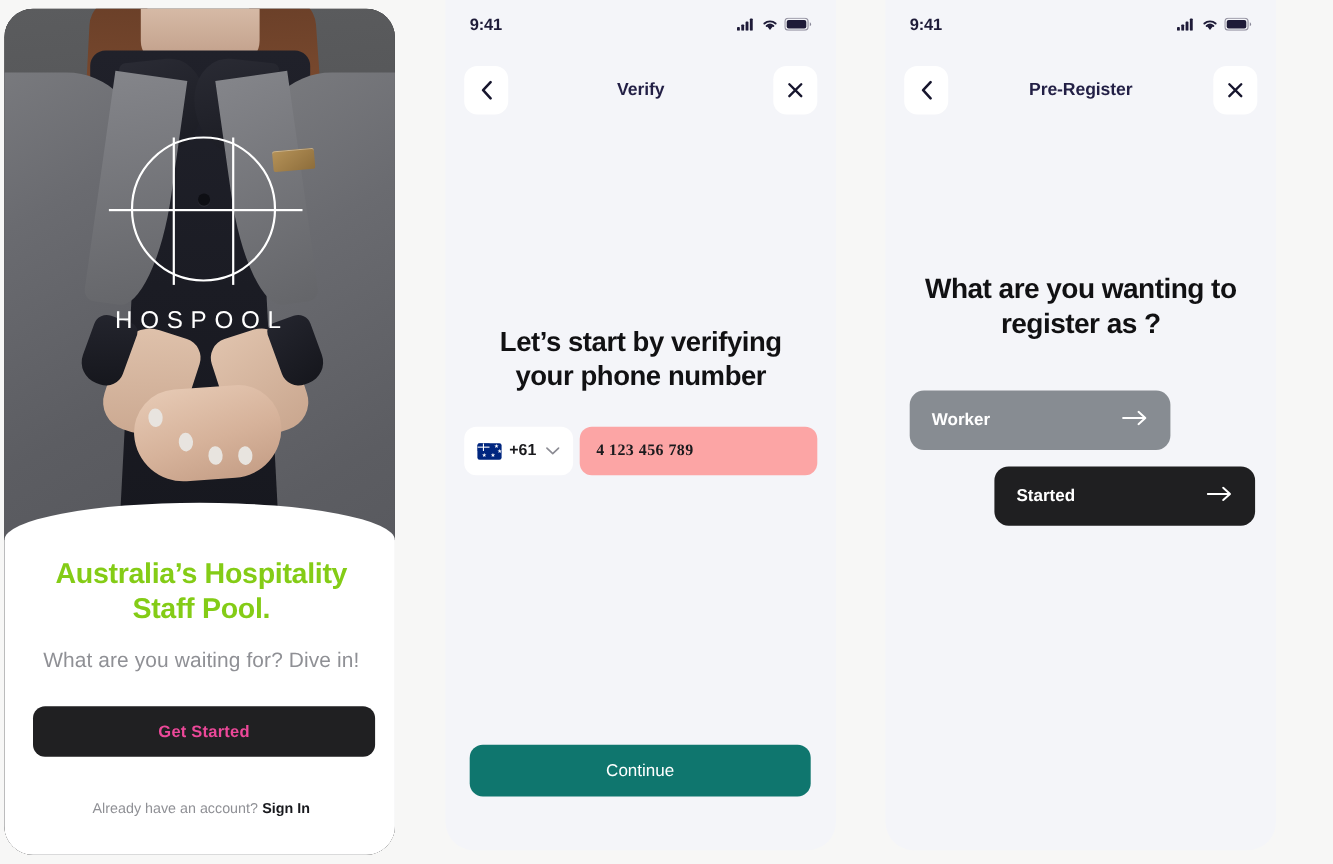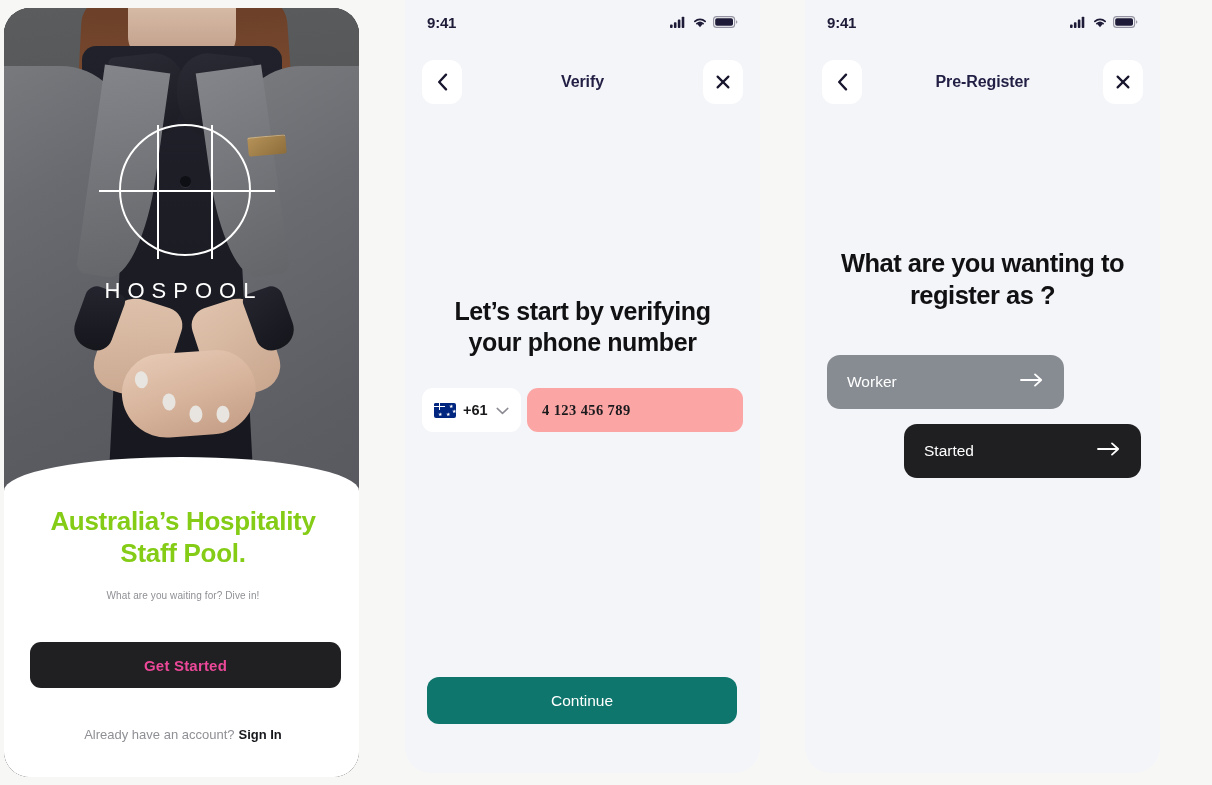--- a/index.html
+++ b/index.html
@@ -156,21 +156,21 @@
     font-weight: 700;
     line-height: 1.22;
     color: #84cc16;
     letter-spacing: -0.3px;
   }
   .s1-sub {
     position: absolute;
     left: 24px; top: 582px;
     width: 310px;
     text-align: center;
-    font-size: 10px;
+    font-size: 19px;
     color: #8f9095;
     letter-spacing: 0.1px;
   }
   .s1-cta {
     position: absolute;
     left: 26px; top: 634px;
     width: 311px; height: 46px;
     background: #202022;
     color: #ec4899;
     border: none;
@@ -390,21 +390,21 @@
     position: absolute;
     height: 54px;
     border-radius: 13px;
     border: none;
     display: flex;
     align-items: center;
     padding: 0 20px;
     cursor: pointer;
     font-family: "Liberation Sans", sans-serif;
     font-size: 15.5px;
-    font-weight: 400;
+    font-weight: 700;
     color: #ffffff;
   }
   .rolebtn .arr { margin-left: auto; }
   .role-worker {
     left: 22px; top: 355px;
     width: 237px;
     background: #878c92;
   }
   .role-employer {
     left: 99px; top: 424px;

